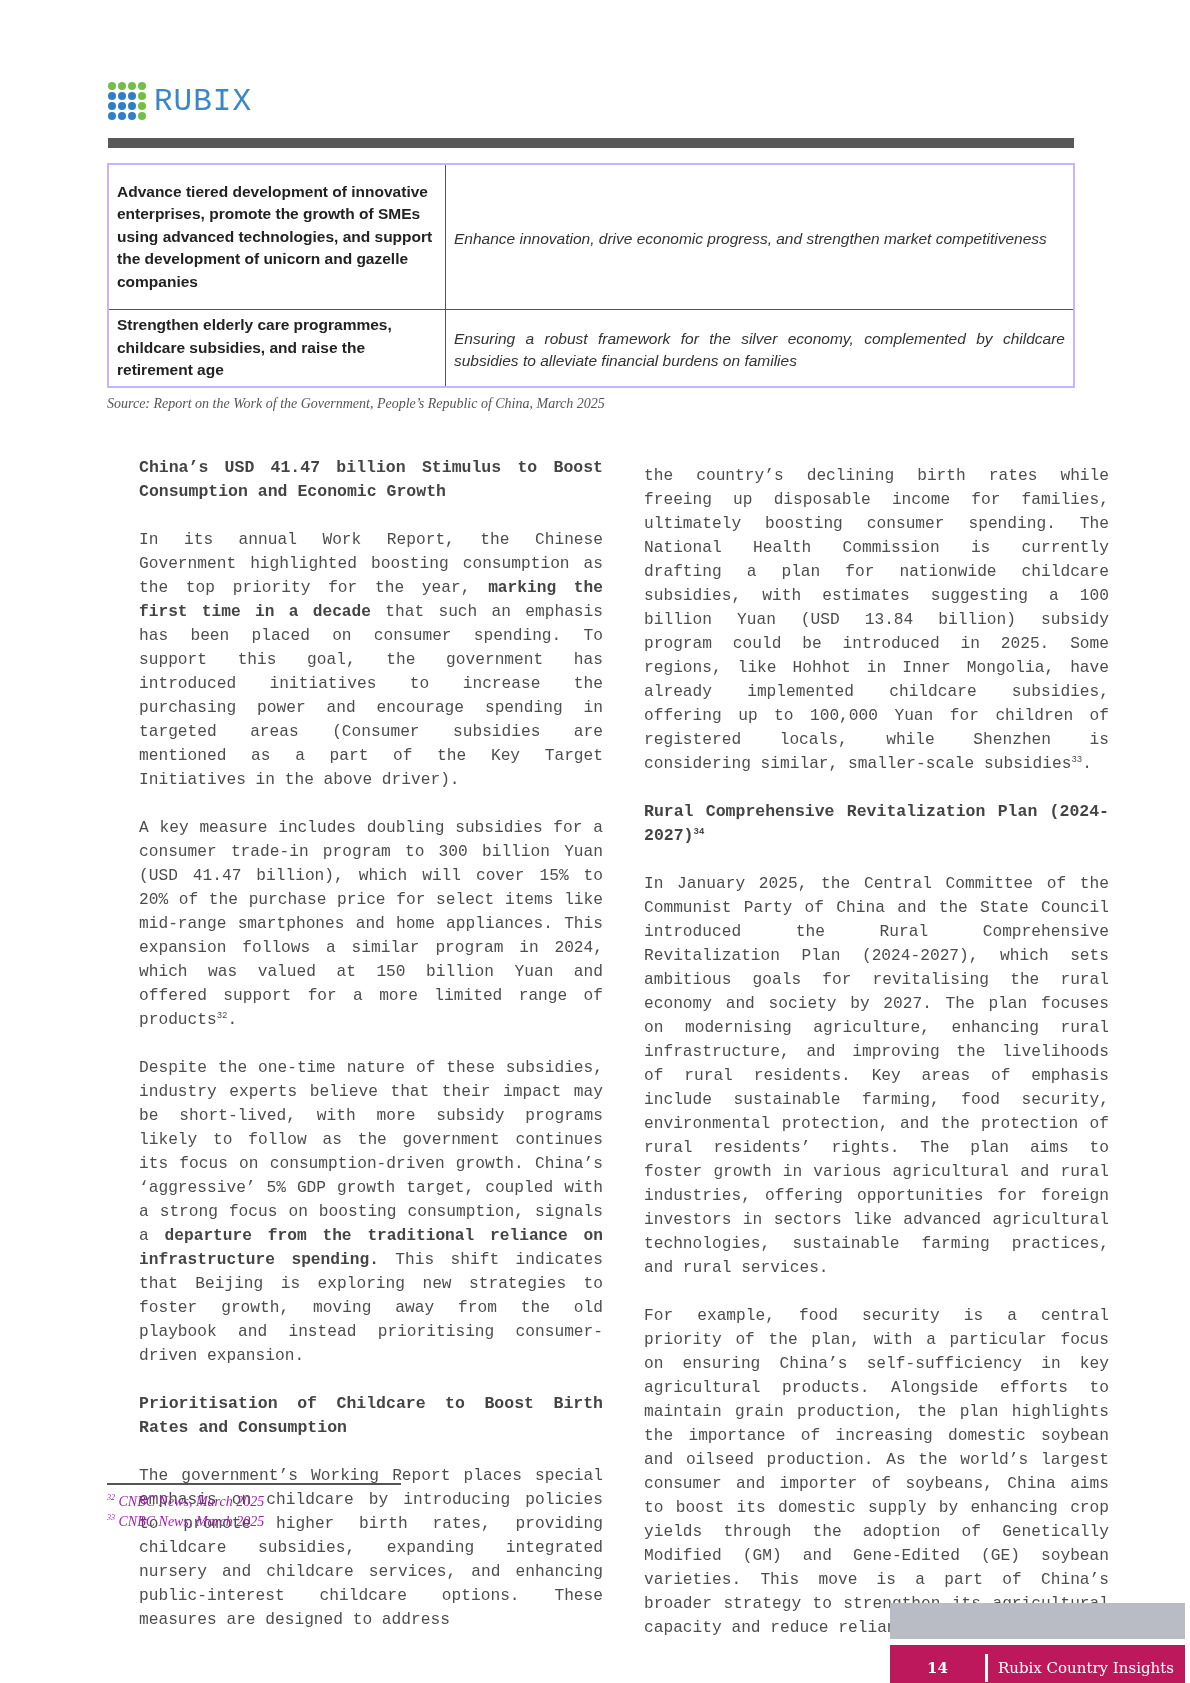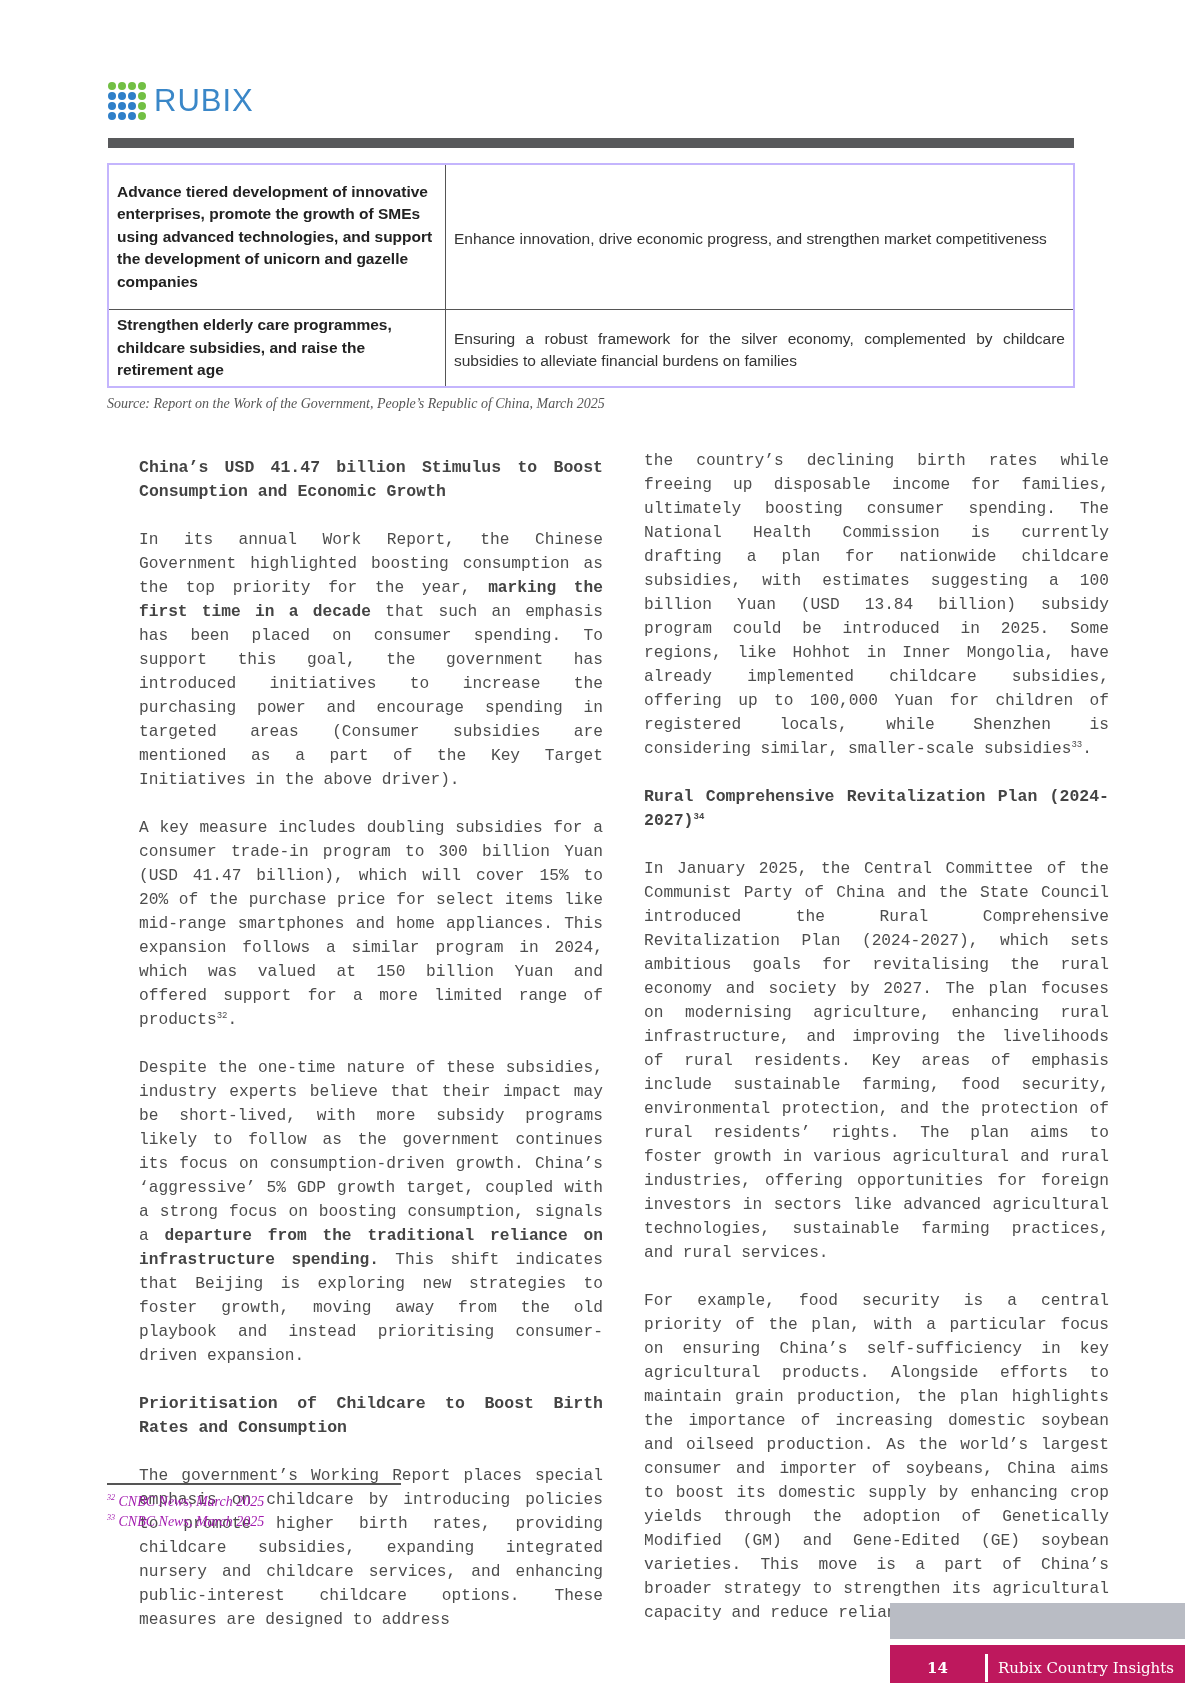--- a/index.html
+++ b/index.html
@@ -2,36 +2,36 @@
 <html><head>
 <meta charset="utf-8">
 <style>
   html, body { margin: 0; padding: 0; background: #ffffff; }
   body { width: 1190px; height: 1683px; position: relative; overflow: hidden; font-family: "DejaVu Sans", sans-serif; color: #4a4a4a; }
 
   .logo { position: absolute; left: 108px; top: 82px; display: flex; align-items: center; }
   .logo-grid { display: grid; grid-template-columns: repeat(4, 8px); grid-template-rows: repeat(4, 8px); gap: 2px; }
   .dot { width: 8px; height: 8px; border-radius: 50%; background: #2f7fc8; }
   .dot.g { background: #72bf44; }
-  .logo-text { font-family: Liberation Sans, sans-serif; font-size: 31px; color: #3a87c8; margin-left: 8px; letter-spacing: 1px; font-weight: normal; }
+  .logo-text { font-family: Liberation Mono, monospace; font-size: 31px; color: #3a87c8; margin-left: 8px; letter-spacing: 1px; font-weight: normal; }
 
   .header-bar { position: absolute; left: 108px; top: 138px; width: 966px; height: 10px; background: #58595b; }
 
   .policy-table { position: absolute; left: 107px; top: 163px; width: 968px; border-collapse: collapse; border: 2px solid #c4b5fd; }
   .policy-table td { border: 1.5px solid #555; vertical-align: middle; font-family: "Liberation Sans", sans-serif; font-size: 15.5px; line-height: 22.5px; color: #222; }
   .policy-table td.c1 { width: 320px; padding: 4px 8px 4px 8px; font-weight: bold; }
-  .policy-table td.c2 { padding: 4px 8px 0 8px; text-align: justify; color: #333; }
+  .policy-table td.c2 { padding: 4px 8px 0 8px; text-align: justify; color: #333; font-style: italic; }
   .row1 td { height: 136px; }
   .row2 td { height: 68px; }
 
   .source { position: absolute; left: 107px; top: 396px; font-family: "Liberation Serif", serif; font-style: italic; font-size: 14px; color: #555; }
 
   .col { position: absolute; top: 456px; width: 464px; font-family: Liberation Mono, monospace; font-size: 16.2px; line-height: 24px; color: #4d4d4d; text-align: justify; margin-left: 32px; }
   .col-left { left: 107px; }
-  .col-right { left: 612px; width: 465px; top: 449px; }
+  .col-right { left: 612px; width: 465px; top: 464px; }
   .col h3 { font-size: 16.5px; line-height: 24px; font-weight: bold; margin: 0 0 24px 0; color: #444; text-align: justify; }
   .col p { margin: 0 0 24px 0; }
   .col b { color: #444; }
   sup { font-size: 9px; line-height: 0; vertical-align: super; }
 
   .fn-rule { position: absolute; left: 107px; top: 1483px; width: 294px; height: 2px; background: #555; }
   .footnotes { position: absolute; left: 107px; top: 1492px; font-family: "Liberation Serif", serif; font-style: italic; font-size: 14px; line-height: 20px; color: #a21caf; }
   .footnotes sup { font-size: 8px; }
 
   .footer-band { position: absolute; left: 890px; top: 1603px; width: 295px; height: 36px; background: #b9bcc4; }

